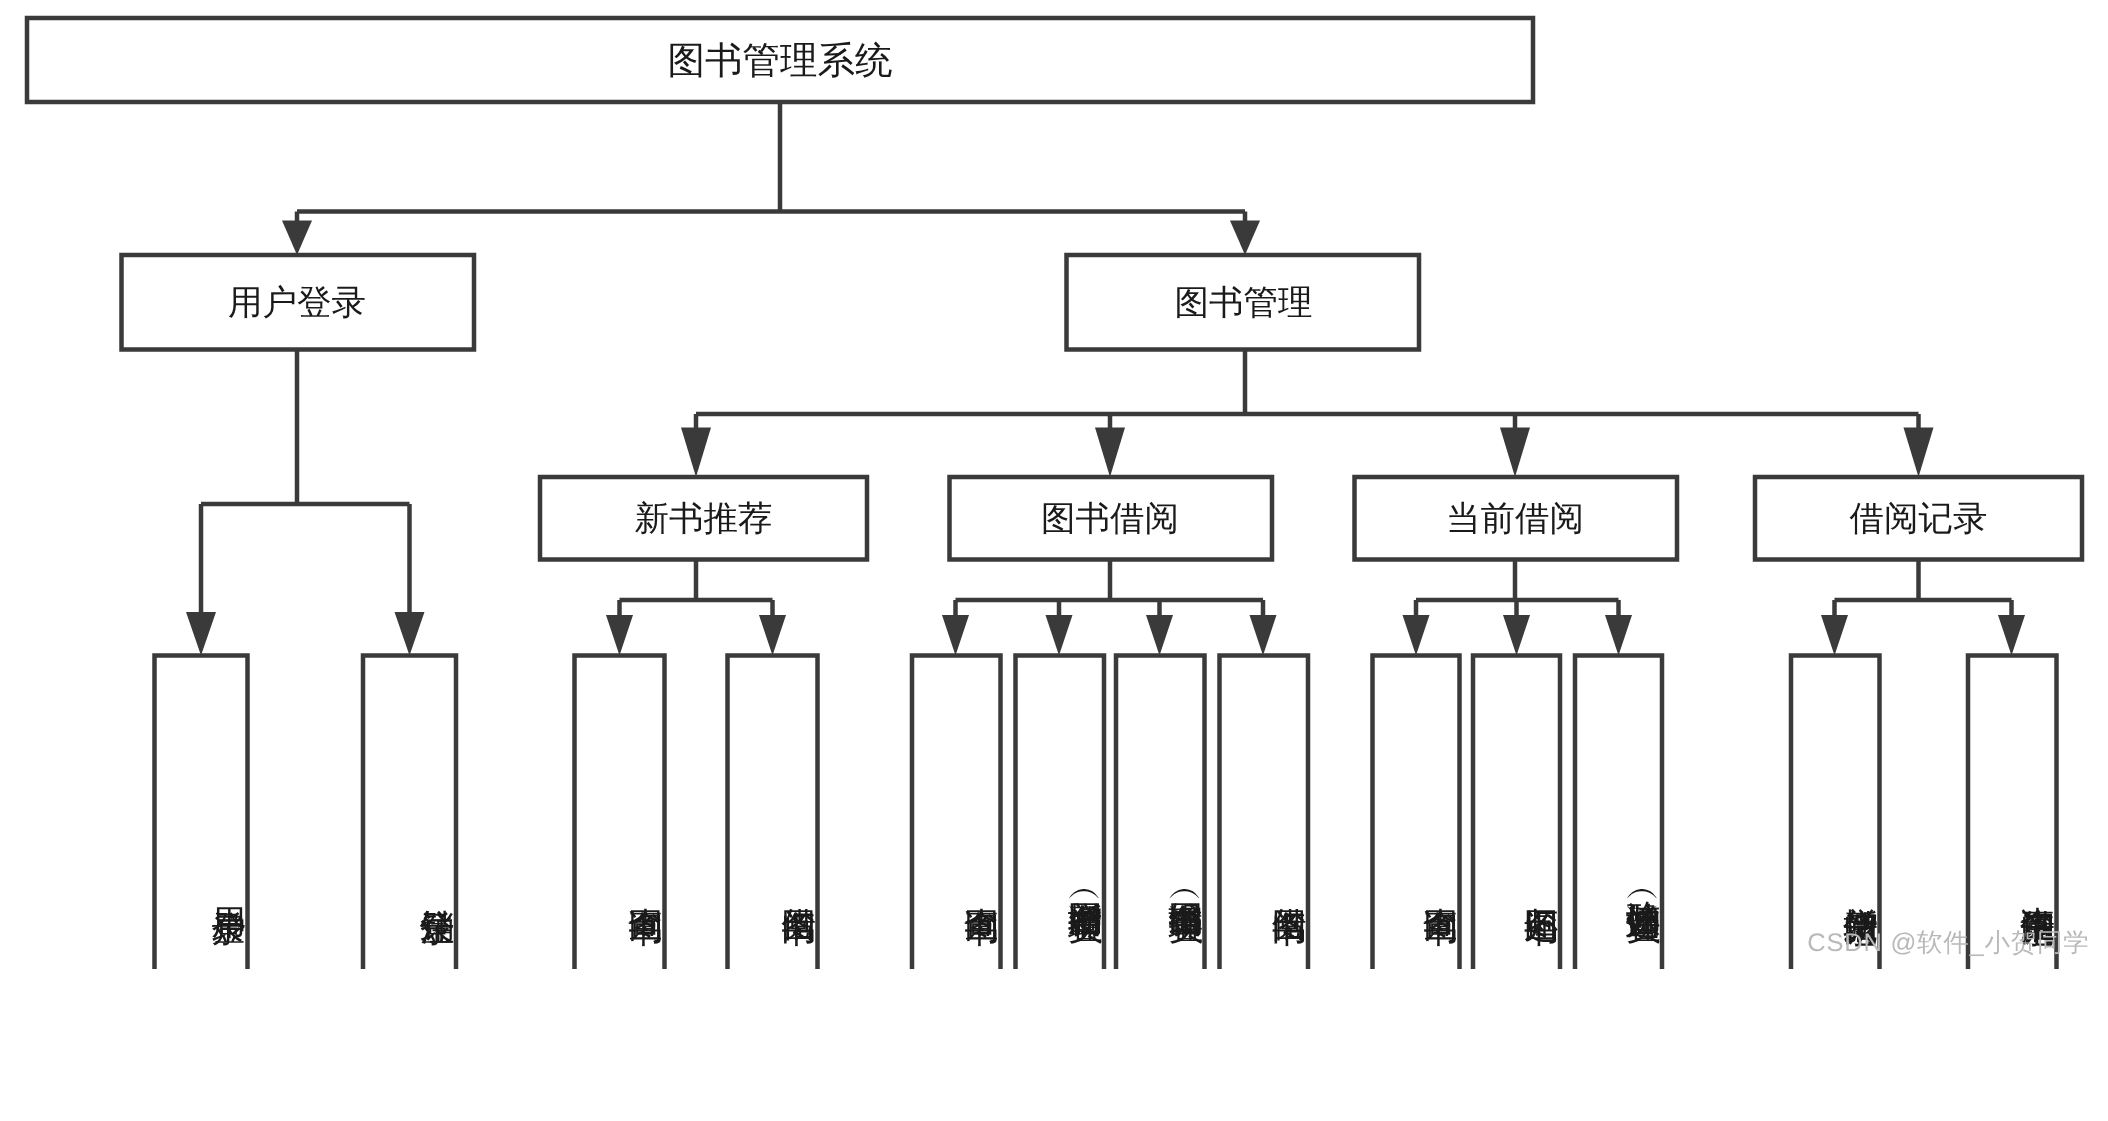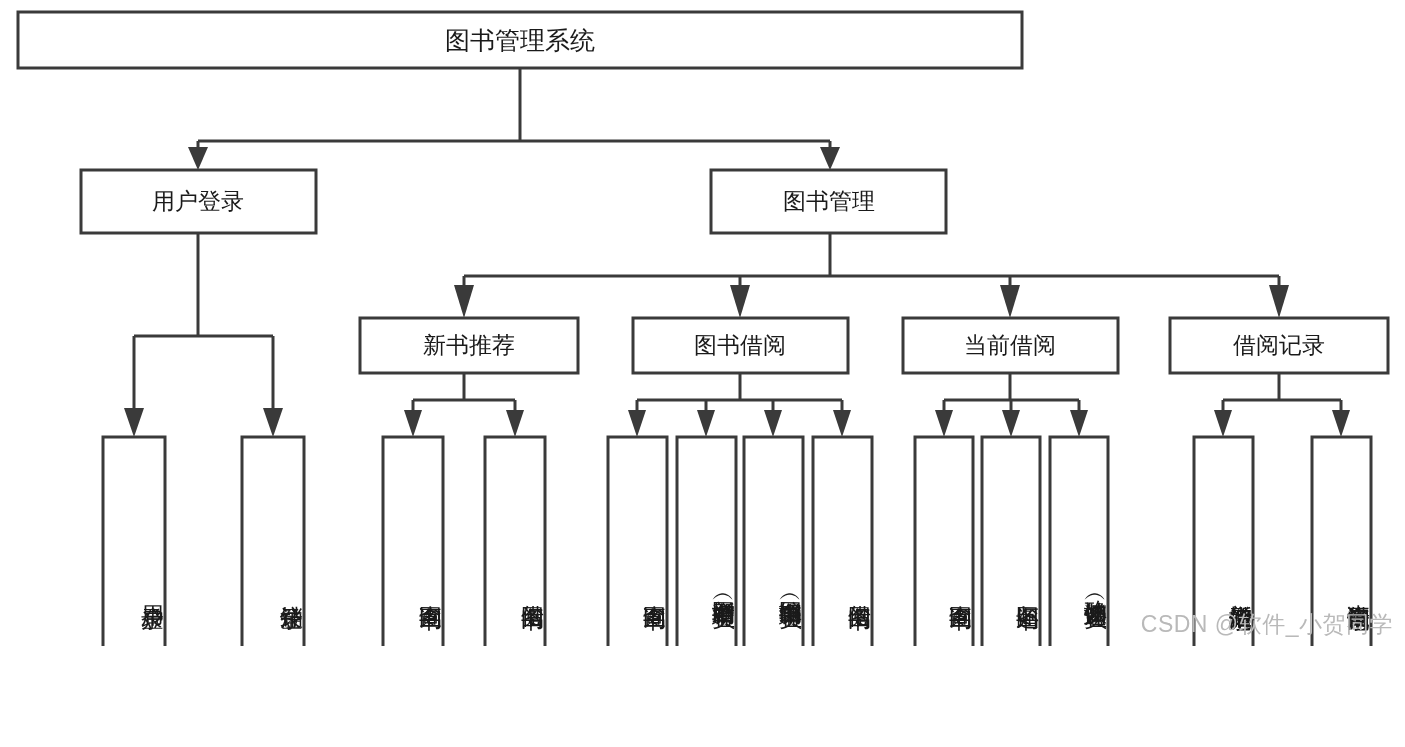--- a/index.html
+++ b/index.html
@@ -64,21 +64,21 @@
     align-items: flex-start;
     justify-content: center;
     white-space: nowrap;
     pointer-events: none;
   }
   .watermark {
     position: absolute;
     right: 12px;
     bottom: 6px;
     font-family: "Liberation Sans", "DejaVu Sans", sans-serif;
-    font-size: 23px;
+    font-size: 17px;
     color: #b9b9b9;
     letter-spacing: 0.5px;
     white-space: nowrap;
   }
 </style>
 </head>
 <body>
 
 <div id="diagram-root">
 

